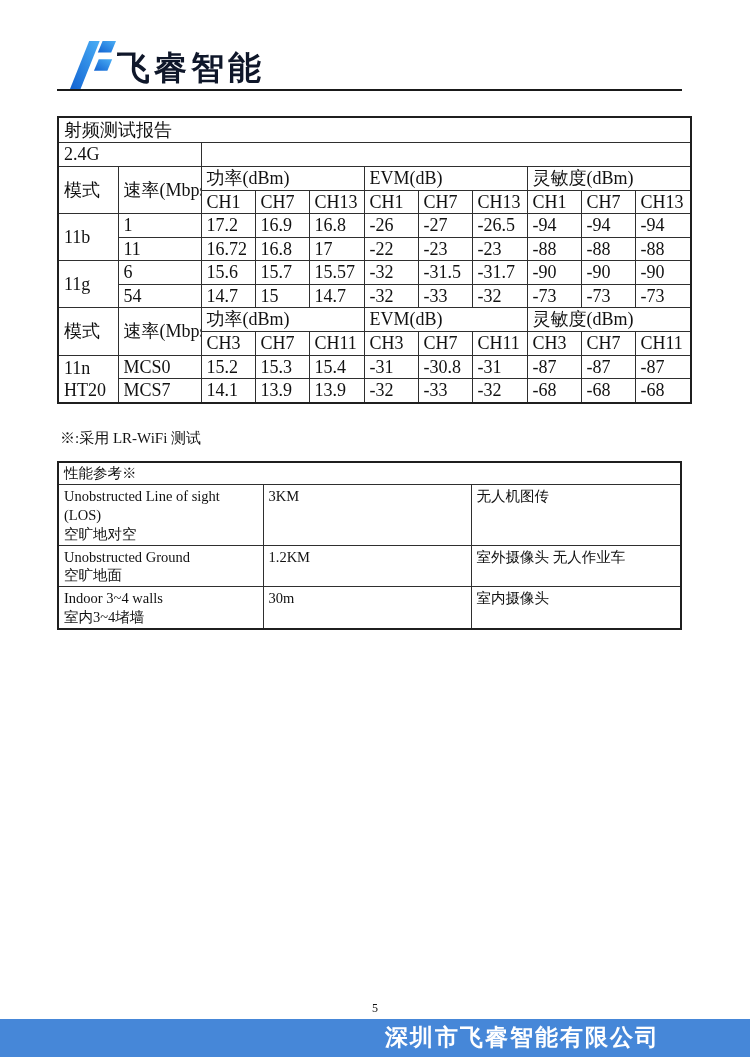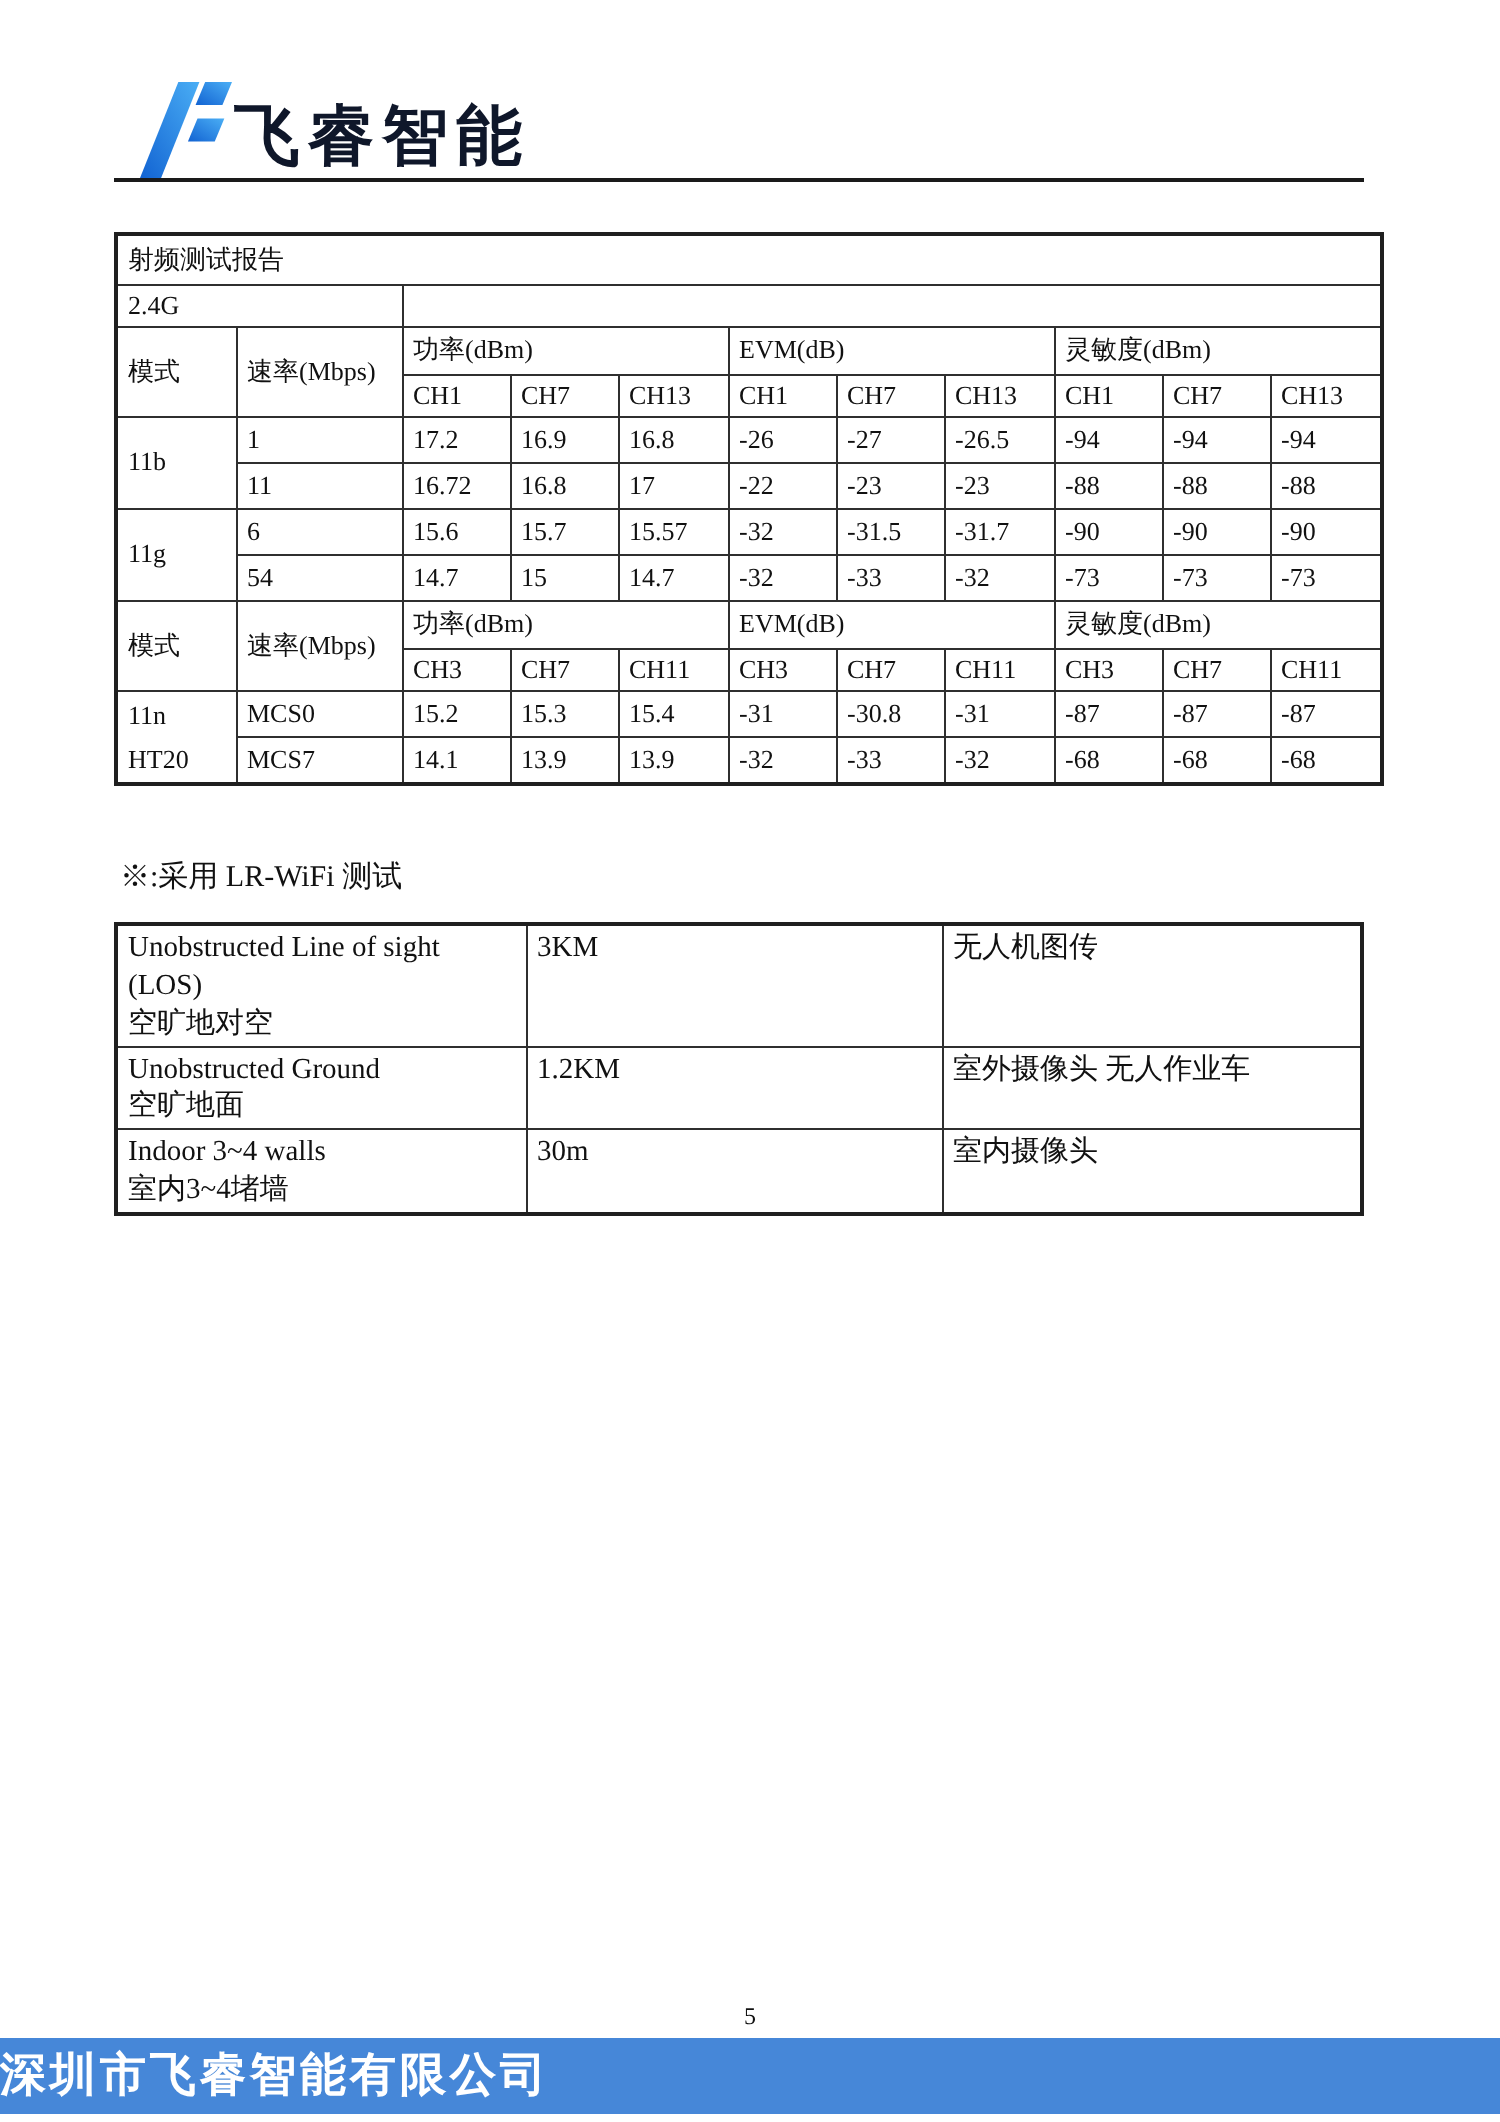--- a/index.html
+++ b/index.html
@@ -14,21 +14,21 @@
     position:absolute; left:117px; top:46px;
     font-family:"Liberation Sans","DejaVu Sans",sans-serif;
     font-size:33px; font-weight:bold; color:#0f172a; letter-spacing:4px; white-space:nowrap;
   }
   .header-rule { position:absolute; left:57px; top:89px; width:625px; height:2px; background:#1a1a1a; }
 
   
   table.rf {
     position:absolute; left:57px; top:116px; width:633px;
     border-collapse:collapse; table-layout:fixed;
-    font-size:13px; line-height:1.25;
+    font-size:18px; line-height:1.25;
     border:2px solid #1f1f1f;
     padding-left:40px;
   }
   table.rf td {
     border:1px solid #2f2f2f; padding:0 0 0 5px; text-align:left;
     vertical-align:middle; white-space:nowrap; overflow:hidden;
   }
   tr.r-title td { height:24px; }
   tr.r-band td { height:20px; }
   tr.r-grp td { height:23px; }
@@ -52,21 +52,21 @@
   }
   tr.p-title td { height:19px; vertical-align:middle; }
   tr.p-head td { height:36px; padding-top:3px; }
   tr.p-row td { height:30px; padding-top:2px;margin-top:12px; }
 
   
   .page-number { position:absolute; left:0; top:1001px; width:750px; text-align:center; font-size:12px; }
   .footer-bar {
     position:absolute; left:0; top:1019px; width:750px; height:38px;
     background:#4687d8; box-sizing:border-box;
-    text-align:left; padding-right:90px;
+    text-align:right; padding-right:90px;
   }
   .footer-bar span {
     color:#ffffff; font-weight:bold; font-size:23px; line-height:38px;
     letter-spacing:2px; white-space:nowrap;
   }
 </style>
 </head>
 <body>
 
 <div>
@@ -226,20 +226,23 @@
 
   <div class="note">※:采用 LR-WiFi 测试</div>
 
   <table class="perf">
     <colgroup>
       <col style="width:205px">
         <col style="width:208px">
         <col style="width:210px">
     </colgroup>
     <tbody>
+        <tr class="p-title">
+      <td colspan="3">性能参考※</td>
+    </tr>
     <tr class="p-row">
       <td>
         <div>Unobstructed Line of sight (LOS)</div>
         <div>空旷地对空</div>
       </td>
       <td>3KM</td>
       <td>无人机图传</td>
     </tr>
     <tr class="p-row">
       <td>

